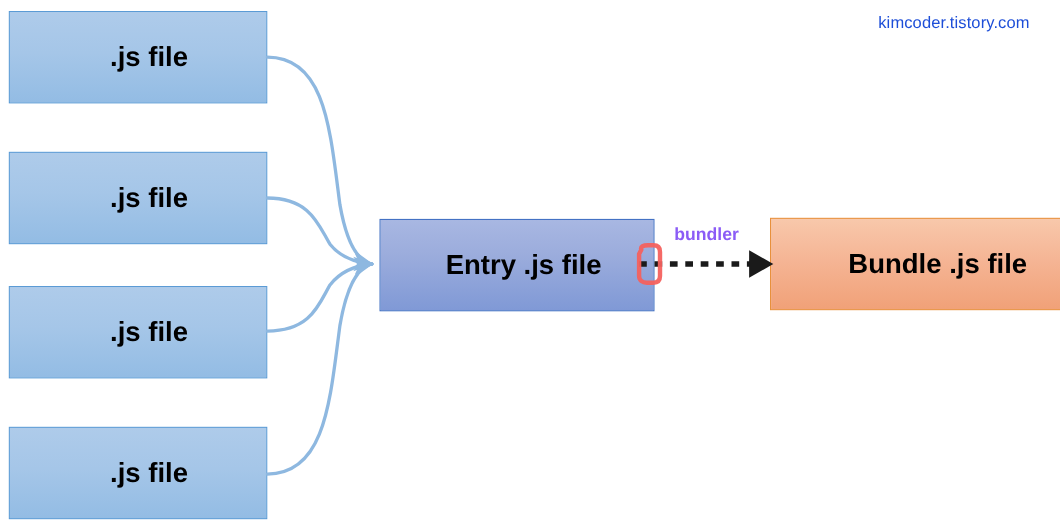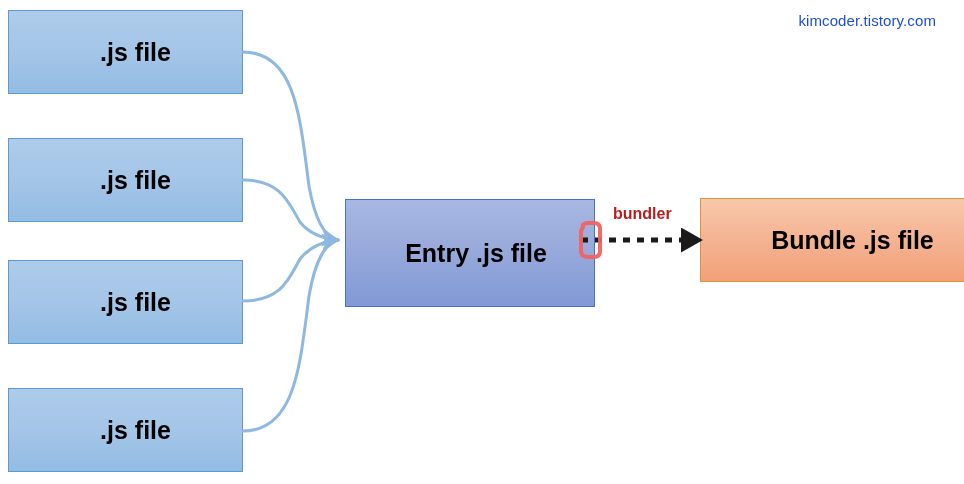--- a/index.html
+++ b/index.html
@@ -60,21 +60,21 @@
   .node-source .node-label {
     font-size: 25px;
     transform: translateX(-4px);
   }
 
   
   .node-entry {
     left: 345px;
     top: 199px;
     width: 250px;
-    height: 108px;
+    height: 84px;
     border: 1px solid #4472C4;
     background: linear-gradient(to bottom, #A8B7E2 0%, #9BACDC 40%, #8099D6 100%);
   }
   .node-entry .node-label {
     font-size: 25px;
     transform: translateX(-8px);
   }
 
   
   .node-bundle {
@@ -124,21 +124,21 @@
   }
 
   
   .edge-label {
     position: absolute;
     left: 613px;
     top: 205px;
     font-family: "Liberation Sans", sans-serif;
     font-weight: bold;
     font-size: 16px;
-    color: #b91c1c;
+    color: #8b5cf6;
     white-space: nowrap;
   }
 </style>
 </head>
 <body>
 
 <div id="canvas">
 
   <svg class="layer layer-curves" viewBox="0 0 964 484">
     <defs>

